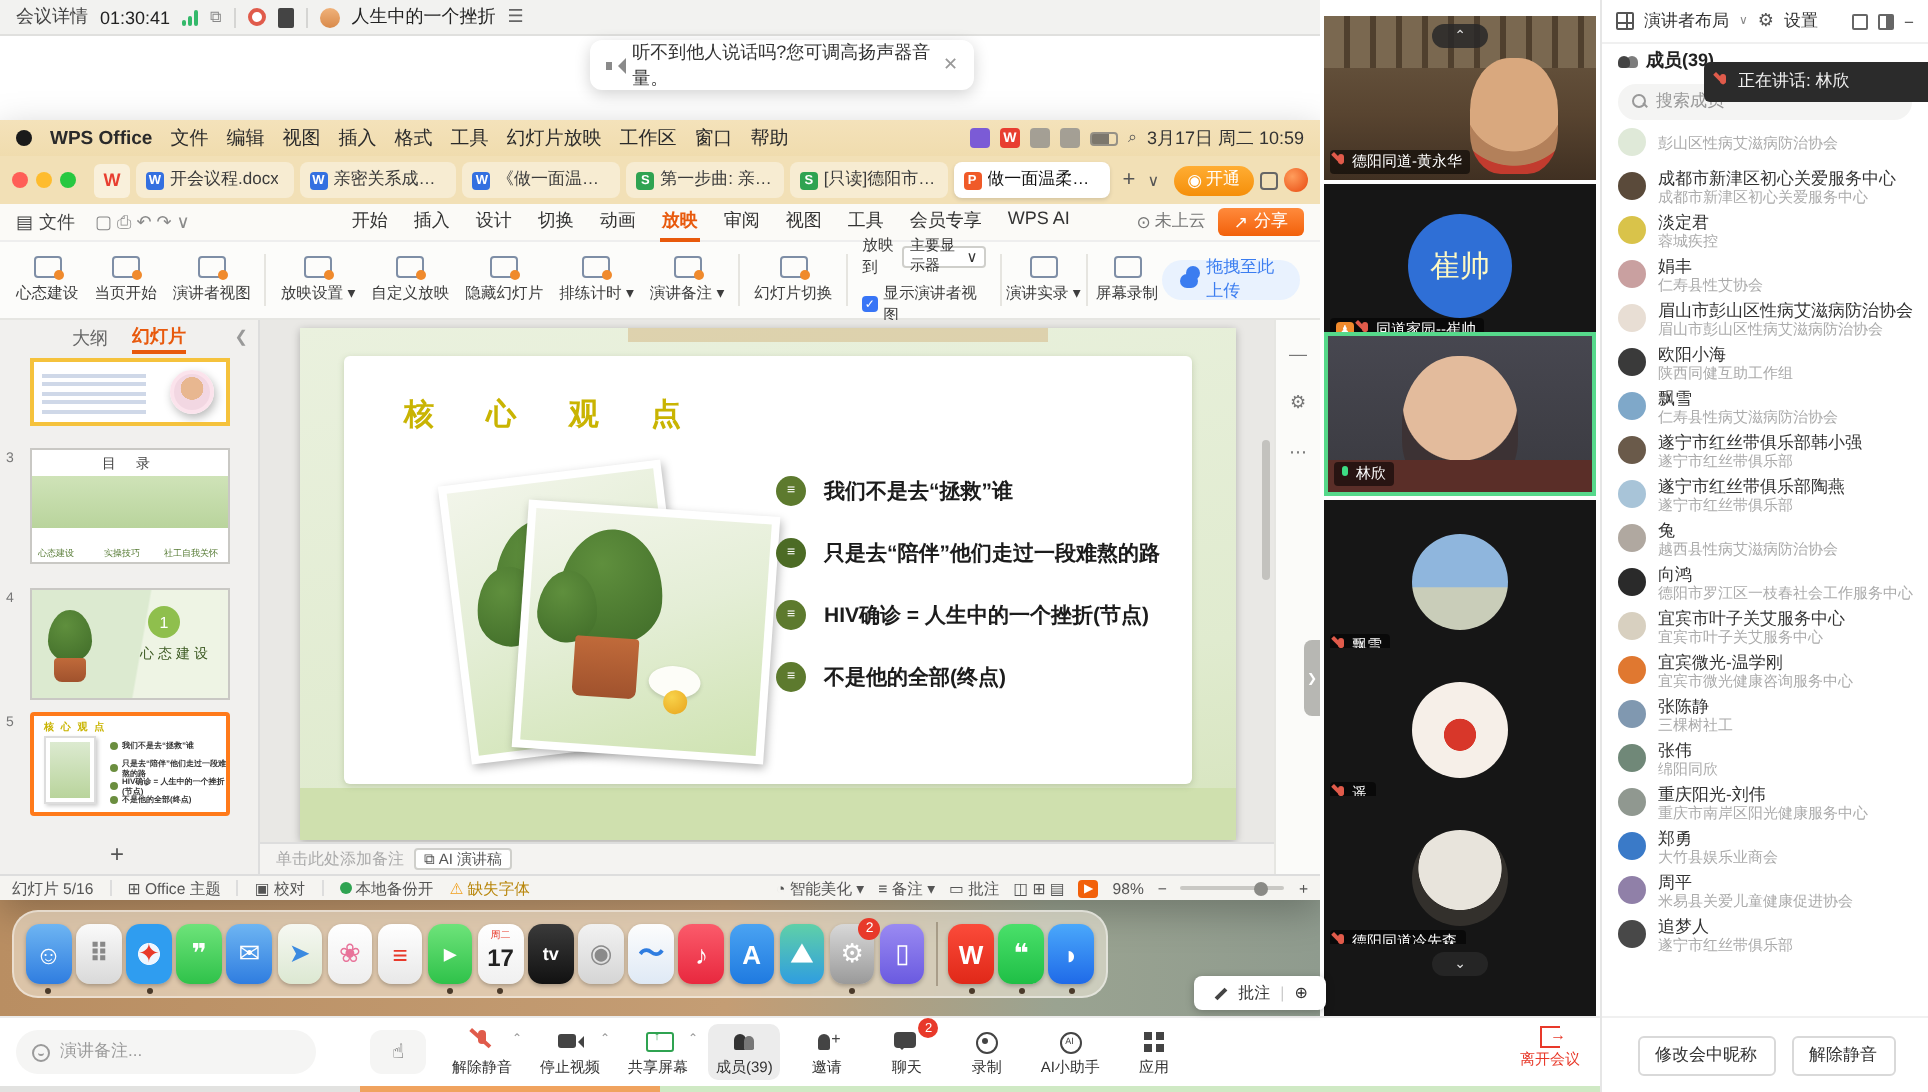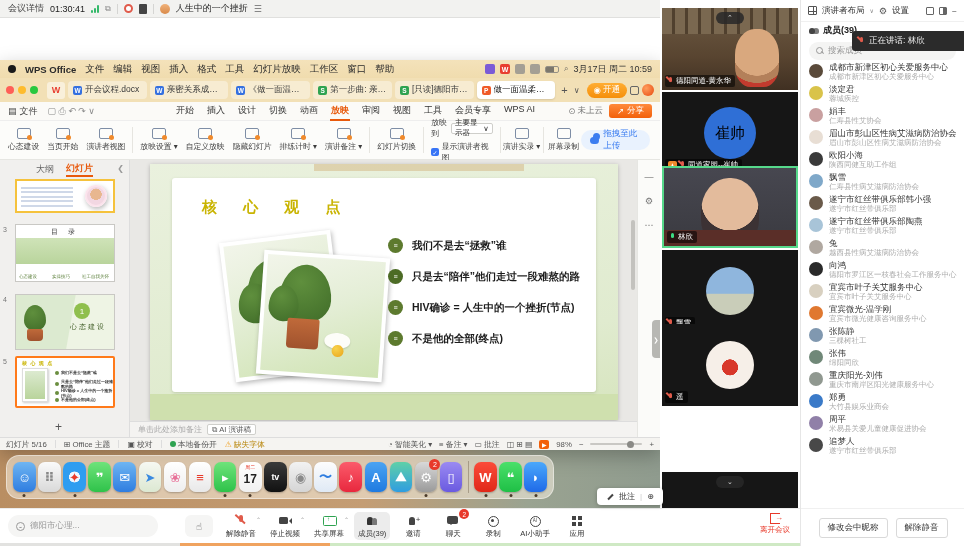--- a/index.html
+++ b/index.html
@@ -185,21 +185,21 @@
   .video-col{left:660px;top:0;width:140px;height:510px;background:#fff;}
   .vtile{position:absolute;left:2px;width:136px;background:#161616;overflow:hidden;}
   .vtile .vlabel{position:absolute;left:3px;bottom:3px;display:flex;align-items:center;gap:3px;
     background:rgba(0,0,0,.55);border-radius:2px;padding:1px 4px 1px 3px;font-size:7.5px;color:#fff;max-width:126px;}
   .mic{position:relative;width:5px;height:8px;flex:none;}
   .mic::before{content:"";position:absolute;left:1px;top:0;width:3px;height:5px;border-radius:1.5px;background:#e05b4b;}
   .mic::after{content:"";position:absolute;left:-1px;top:-1px;width:7px;height:1.5px;background:#e05b4b;transform:rotate(45deg);transform-origin:left top;}
   .mic.on::before{background:#3ddc84;}
   .mic.on::after{display:none;}
   .vava{position:absolute;left:50%;top:50%;transform:translate(-50%,-50%);border-radius:50%;}
-  .vtxt-ava{width:52px;height:52px;background:#2f6fd6;color:#000000;font-size:15px;display:flex;align-items:center;justify-content:center;}
+  .vtxt-ava{width:52px;height:52px;background:#2f6fd6;color:#fef9c3;font-size:15px;display:flex;align-items:center;justify-content:center;}
   .badge-host{width:9px;height:9px;border-radius:2px;background:#f08a2c;color:#fff;font-size:6px;
     display:flex;align-items:center;justify-content:center;flex:none;}
   .face-scene{position:absolute;inset:0;}
   .scene-huang{background:linear-gradient(#6d5b44 0%,#584430 60%,#403022 100%);}
   .scene-huang::before{content:"";position:absolute;left:0;top:0;width:100%;height:26px;
     background:repeating-linear-gradient(90deg,#7a6850 0 10px,#50402e 10px 13px);}
   .scene-huang::after{content:"";position:absolute;left:54%;top:26%;width:44px;height:58px;border-radius:45% 45% 35% 35%;
     background:radial-gradient(circle at 50% 38%,#d9a87e 58%,#b3805a 59% 75%,#c23b2e 76%);}
   .scene-lin{background:linear-gradient(#474750,#3a3a40);}
   .scene-lin::before{content:"";position:absolute;left:50%;top:58%;transform:translate(-50%,-50%);
@@ -322,20 +322,25 @@
     <span style="color:#888;font-size:8px;">⧉</span>
     <span class="tb-div"></span>
     <span class="rec-dot"></span>
     <span class="doc-ic"></span>
     <span class="tb-div"></span>
     <span class="mini-ava"></span>
     <span style="color:#222;">人生中的一个挫折</span>
     <span class="burger">☰</span>
   </div>
 
+  <div class="abs toast">
+    <span class="spk"></span>
+    <span class="txt">听不到他人说话吗?您可调高扬声器音量。</span>
+    <span class="x">✕</span>
+  </div>
 
   <div class="abs wps">
 
     <div class="menubar">
       <span class="apple"></span>
       <span class="appname">WPS Office</span>
       <span id="menu-items" style="display:flex;gap:9px;">
           <span>文件</span>
           <span>编辑</span>
           <span>视图</span>
@@ -659,20 +664,27 @@
           <span class="ell">飘雪</span>
         </span>
       </div>
       <div class="vtile" style="top: 324px; height: 82px;">
         <span class="vava" style="width: 48px; height: 48px; background: radial-gradient(circle at 50% 55%, rgb(216, 55, 42) 22%, rgb(246, 239, 232) 23%);"></span>
         <span class="vlabel">
           <span class="mic"></span>
           <span class="ell">遥</span>
         </span>
       </div>
+      <div class="vtile" style="top: 398px; height: 82px;">
+        <span class="vava" style="width: 48px; height: 48px; background: radial-gradient(circle at 50% 40%, rgb(232, 228, 220) 55%, rgb(51, 48, 44) 56%);"></span>
+        <span class="vlabel">
+          <span class="mic"></span>
+          <span class="ell">德阳同道冷先森</span>
+        </span>
+      </div>
       <div class="vtile" style="top: 472px; height: 36px;">
         <span class="chev-pill">⌄</span>
       </div>
     </div>
 
   <div class="abs member-panel">
     <div class="mp-top">
       <span class="grid-ic"></span>
       <span>演讲者布局</span>
       <span style="font-size:6px;color:#888;">∨</span>
@@ -684,20 +696,27 @@
     </div>
     <div class="mp-members">
       <span class="ppl"></span>
       <span>成员(39)</span>
     </div>
     <div class="searchbox">
       <span class="s-ic"></span>
       <span>搜索成员</span>
     </div>
     <div class="mlist" id="member-list">
+        <div class="mrow">
+          <span class="mava" style="background: rgb(223, 233, 216);"></span>
+          <span class="mtext">
+            <span class="mname ell"></span>
+            <span class="morg ell">彭山区性病艾滋病防治协会</span>
+          </span>
+        </div>
         <div class="mrow">
           <span class="mava" style="background: rgb(90, 74, 58);"></span>
           <span class="mtext">
             <span class="mname ell">成都市新津区初心关爱服务中心</span>
             <span class="morg ell">成都市新津区初心关爱服务中心</span>
           </span>
         </div>
         <div class="mrow">
           <span class="mava" style="background: rgb(217, 195, 74);"></span>
           <span class="mtext">
@@ -854,21 +873,21 @@
       <span class="dicon" style="background: linear-gradient(rgb(154, 138, 242), rgb(106, 90, 224));">▯</span>
       <span class="ddiv"></span>
       <span class="dicon" style="background: linear-gradient(rgb(251, 75, 58), rgb(224, 40, 24));">W<span class="dot"></span></span>
       <span class="dicon" style="background: linear-gradient(rgb(74, 224, 106), rgb(31, 191, 70));">❝<span class="dot"></span></span>
       <span class="dicon" style="background: linear-gradient(rgb(74, 168, 251), rgb(31, 106, 232));">◗<span class="dot"></span></span>
     </div>
 
   <div class="abs bottombar">
     <div class="chat-input">
       <span class="emoji"></span>
-      <span>德阳市心理...</span>
+      <span>演讲备注...</span>
     </div>
     <div class="gesture">☝</div>
     <div class="controls" id="meeting-controls">
         <div class="ctrl">
           <span class="cico ic-mic-m"></span>
           <span class="clabel">解除静音</span>
           <span class="caret">⌃</span>
         </div>
         <div class="ctrl">
           <span class="cico ic-cam"></span>

